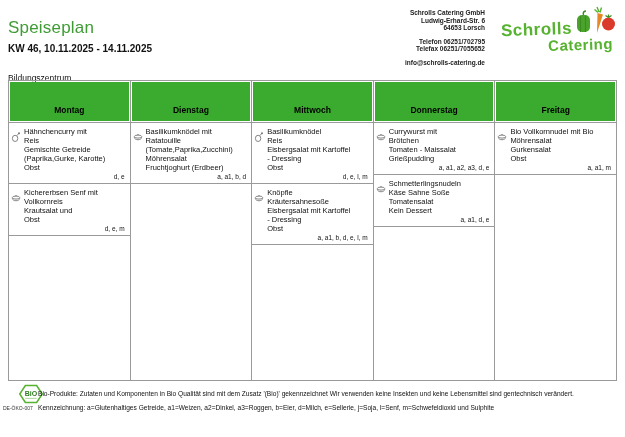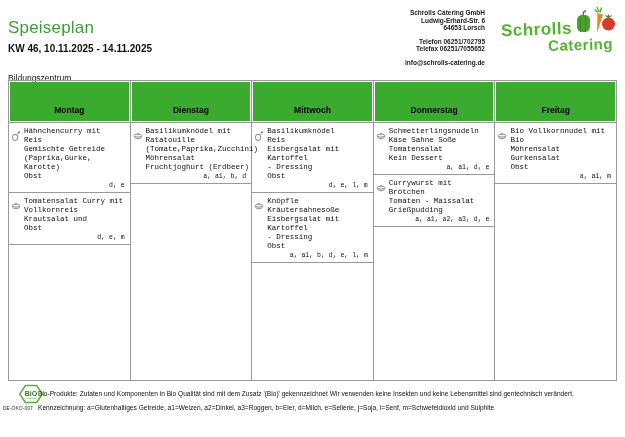--- a/index.html
+++ b/index.html
@@ -27,21 +27,21 @@
   #logo-veggies { margin-left:3px; }
 
   
   #menu-table { position:absolute; left:8px; top:80px; width:609px; height:301px;
                 display:flex; border:1px solid #9a9a9a; }
   .day-col { flex:1 1 0; display:flex; flex-direction:column; border-right:1px solid #9a9a9a; min-width:0; }
   .day-col:last-child { border-right:none; }
   .day-header { margin:1px; background:var(--green); color:#000; font-size:8.5px;
                 font-weight:bold; text-align:center; padding:23px 0 6px; }
   .day-body { flex:1; display:flex; flex-direction:column; }
-  .meal-cell { border-top:1px solid #9a9a9a; padding:4px 3px 2px 2px; display:flex; flex-direction:column;font-family:Liberation Mono, monospace; }
+  .meal-cell { border-top:1px solid #9a9a9a; padding:4px 3px 2px 2px; display:flex; flex-direction:column; }
   .meal-main { display:flex; }
   .icon { width:13px; flex:0 0 13px; padding-top:2px; }
   .meal-lines { font-size:7.5px; line-height:9px; }
   .allergens { font-size:6.5px; text-align:right; padding:1px 2px 1px 0; }
   .filler { flex:1; border-top:1px solid #9a9a9a; }
 
   
   #footer { position:absolute; left:0; top:383px; width:625px; }
   #bio-badge { position:absolute; left:19px; top:1px; }
   #bio-code { position:absolute; left:3px; top:22px; font-size:5px; color:#333; }
@@ -125,21 +125,21 @@
     <div class="meal-main">
 
       <span class="icon" style="display: inline-block;">
         <svg width="10" height="11" viewBox="0 0 10 11">
           <circle cx="5" cy="2.6" r=".7" fill="#777"></circle>
           <ellipse cx="5" cy="4.6" rx="3.7" ry="1.5" fill="none" stroke="#777" stroke-width=".9"></ellipse>
           <path d="M1.3 5.2 c0 3.4 7.4 3.4 7.4 0" fill="none" stroke="#777" stroke-width=".9"></path>
         </svg>
       </span>
       <div class="meal-lines">
-                <div>Tomatensalat Curry mit</div>
+                <div>Kichererbsen Senf mit</div>
                 <div>Vollkornreis</div>
                 <div>Krautsalat und</div>
                 <div>Obst</div>
               </div>
     </div>
     <div class="allergens">d, e, m</div>
   </div>
           <div class="filler"></div>
         </div>
   </div>
@@ -222,46 +222,46 @@
     <div class="meal-main">
 
       <span class="icon" style="display: inline-block;">
         <svg width="10" height="11" viewBox="0 0 10 11">
           <circle cx="5" cy="2.6" r=".7" fill="#777"></circle>
           <ellipse cx="5" cy="4.6" rx="3.7" ry="1.5" fill="none" stroke="#777" stroke-width=".9"></ellipse>
           <path d="M1.3 5.2 c0 3.4 7.4 3.4 7.4 0" fill="none" stroke="#777" stroke-width=".9"></path>
         </svg>
       </span>
       <div class="meal-lines">
+                <div>Currywurst mit</div>
+                <div>Brötchen</div>
+                <div>Tomaten -  Maissalat</div>
+                <div>Grießpudding</div>
+              </div>
+    </div>
+    <div class="allergens">a, a1, a2, a3, d, e</div>
+  </div>
+          <div class="meal-cell">
+    <div class="meal-main">
+
+      <span class="icon" style="display: inline-block;">
+        <svg width="10" height="11" viewBox="0 0 10 11">
+          <circle cx="5" cy="2.6" r=".7" fill="#777"></circle>
+          <ellipse cx="5" cy="4.6" rx="3.7" ry="1.5" fill="none" stroke="#777" stroke-width=".9"></ellipse>
+          <path d="M1.3 5.2 c0 3.4 7.4 3.4 7.4 0" fill="none" stroke="#777" stroke-width=".9"></path>
+        </svg>
+      </span>
+      <div class="meal-lines">
                 <div>Schmetterlingsnudeln</div>
                 <div>Käse Sahne Soße</div>
                 <div>Tomatensalat</div>
                 <div>Kein Dessert</div>
               </div>
     </div>
     <div class="allergens">a, a1, d, e</div>
-  </div>
-          <div class="meal-cell">
-    <div class="meal-main">
-
-      <span class="icon" style="display: inline-block;">
-        <svg width="10" height="11" viewBox="0 0 10 11">
-          <circle cx="5" cy="2.6" r=".7" fill="#777"></circle>
-          <ellipse cx="5" cy="4.6" rx="3.7" ry="1.5" fill="none" stroke="#777" stroke-width=".9"></ellipse>
-          <path d="M1.3 5.2 c0 3.4 7.4 3.4 7.4 0" fill="none" stroke="#777" stroke-width=".9"></path>
-        </svg>
-      </span>
-      <div class="meal-lines">
-                <div>Currywurst mit</div>
-                <div>Brötchen</div>
-                <div>Tomaten -  Maissalat</div>
-                <div>Grießpudding</div>
-              </div>
-    </div>
-    <div class="allergens">a, a1, a2, a3, d, e</div>
   </div>
           <div class="filler"></div>
         </div>
   </div>
       <div class="day-col">
     <div class="day-header"><span>Freitag</span></div>
     <div class="day-body">
           <div class="meal-cell">
     <div class="meal-main">
 

